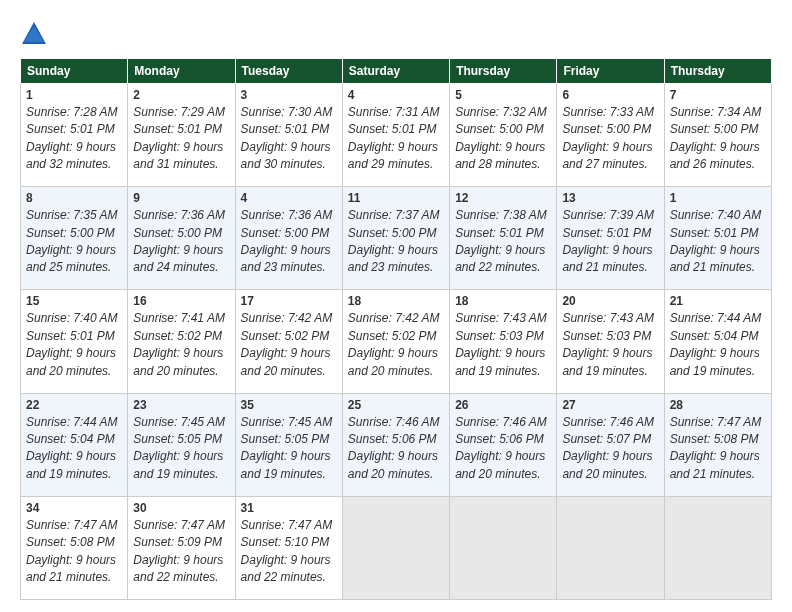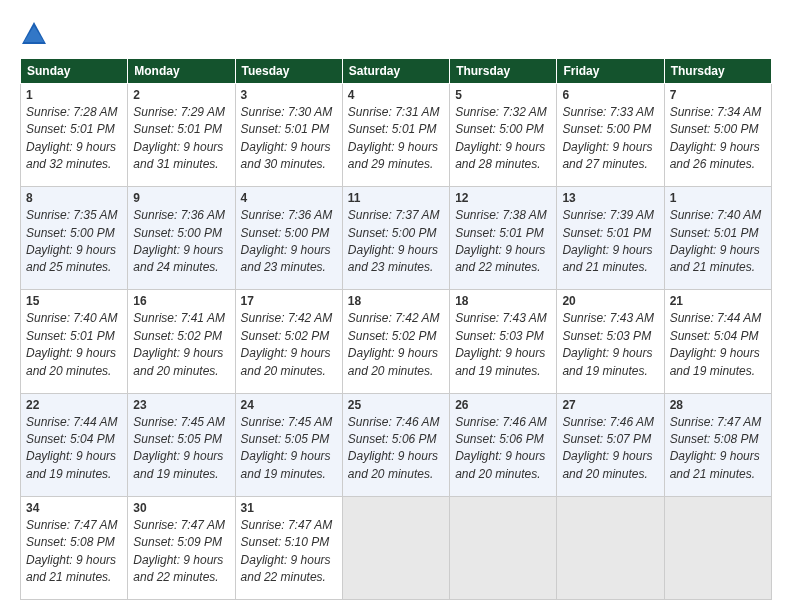--- a/index.html
+++ b/index.html
@@ -231,21 +231,21 @@
         <tr>
           <td>
             <span class="day-num">22</span>
             <div class="day-info">Sunrise: 7:44 AM<br>Sunset: 5:04 PM<br>Daylight: 9 hours<br>and 19 minutes.</div>
           </td>
           <td>
             <span class="day-num">23</span>
             <div class="day-info">Sunrise: 7:45 AM<br>Sunset: 5:05 PM<br>Daylight: 9 hours<br>and 19 minutes.</div>
           </td>
           <td>
-            <span class="day-num">24</span>
+            <span class="day-num">35</span>
             <div class="day-info">Sunrise: 7:45 AM<br>Sunset: 5:05 PM<br>Daylight: 9 hours<br>and 19 minutes.</div>
           </td>
           <td>
             <span class="day-num">25</span>
             <div class="day-info">Sunrise: 7:46 AM<br>Sunset: 5:06 PM<br>Daylight: 9 hours<br>and 20 minutes.</div>
           </td>
           <td>
             <span class="day-num">26</span>
             <div class="day-info">Sunrise: 7:46 AM<br>Sunset: 5:06 PM<br>Daylight: 9 hours<br>and 20 minutes.</div>
           </td>

